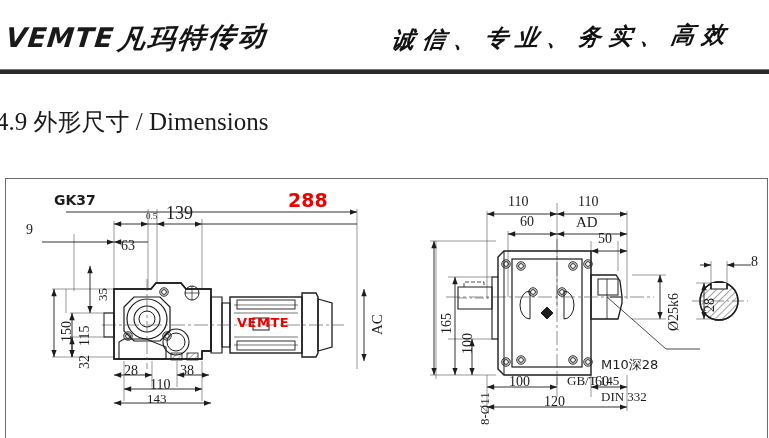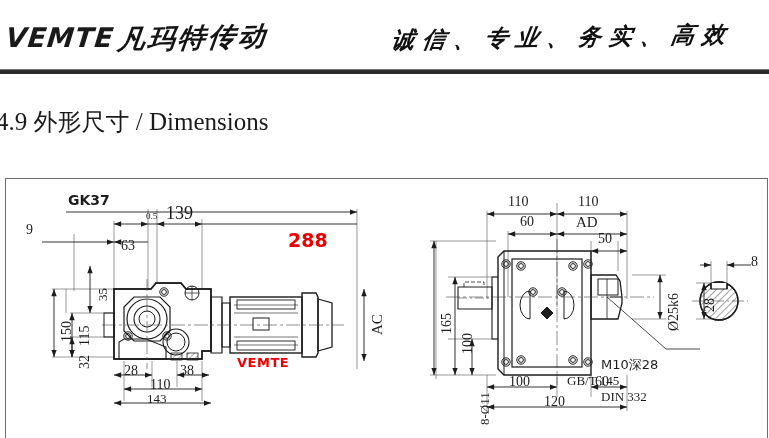--- a/index.html
+++ b/index.html
@@ -61,25 +61,25 @@
   .canvas{position:absolute;left:0;top:0;width:761px;height:300px;}
 
   .lbl{
     position:absolute;
     font-family:"Liberation Serif",serif;
     color:#1c1c1c;white-space:nowrap;
     line-height:1;
   }
   .lbl.sans{font-family:"DejaVu Sans",sans-serif;}
   .gk{
-    position:absolute;left:62px;top:13px;
+    position:absolute;left:48px;top:13px;
     font-family:"DejaVu Sans",sans-serif;
     font-size:14px;font-weight:600;color:#1d1d1d;
   }
-  .red{color:#ee0000;font-family:"DejaVu Sans",sans-serif;font-weight:bold;margin-top:40px;}
+  .red{color:#ee0000;font-family:"DejaVu Sans",sans-serif;font-weight:bold;}
   .vert{transform:rotate(-90deg);transform-origin:0 0;}
   svg{display:block;position:absolute;left:0;top:0;}
 </style>
 </head>
 <body>
 
 <div class="page">
 
   <div class="header">
     <div class="brand">VEMTE</div>

